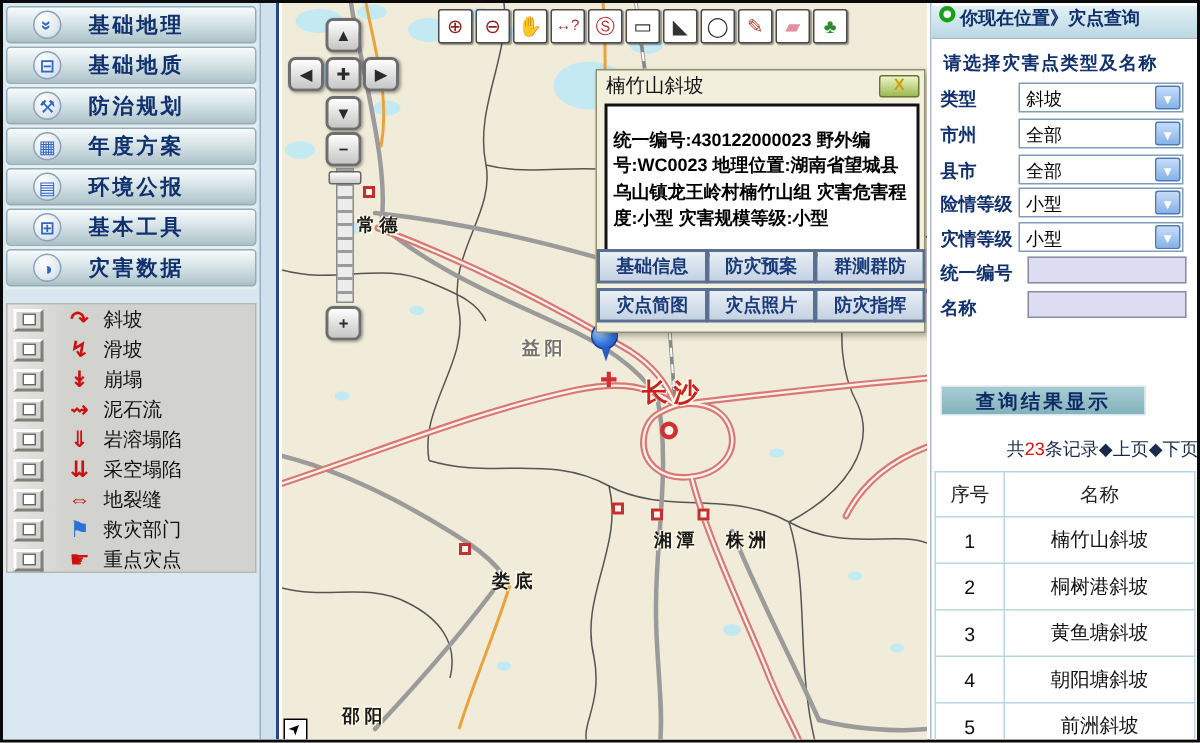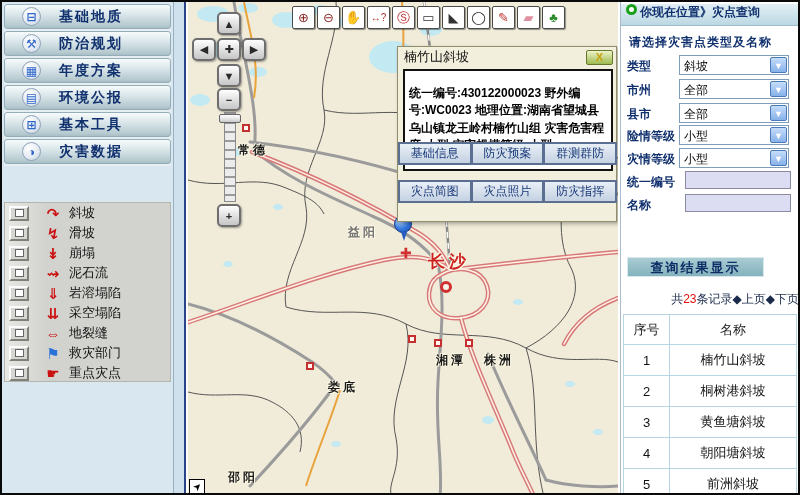--- a/index.html
+++ b/index.html
@@ -71,22 +71,22 @@
     border:1px solid #8f8f6e; box-shadow:2px 2px 4px rgba(0,0,0,.3); }
   #popup .ttl { height:20px; line-height:20px; padding-left:6px; font-size:13px; color:#111; }
   #popup .cls { position:absolute; right:3px; top:3px; width:27px; height:15px; line-height:13px; text-align:center;
     background:linear-gradient(#eef4c8,#9cba50); border:1px solid #67782e; border-radius:2px;
     color:#c8a00c; font-size:11px; font-weight:bold; cursor:pointer; }
   #popup .bodybox { position:absolute; left:5px; top:22px; width:210px; height:102px; background:#fff;
     border:2px solid #111; padding:14px 4px 2px 4px; font-size:12px; font-weight:600; line-height:1.45; color:#000; overflow:hidden; }
   #popup .btns { position:absolute; left:1px; bottom:2px; width:218px; display:grid;
     grid-template-columns:1fr 1fr 1fr; }
   .pbtn { height:23px; border:2px solid #5a6f92; background:linear-gradient(#e9eff6,#c4d2e2);
-    color:#1a3a7a; font-weight:normal; font-size:12px; display:flex; align-items:center; justify-content:center;
-    margin:-1px 0 16px -1px; cursor:pointer; }
+    color:#1a3a7a; font-weight:bold; font-size:12px; display:flex; align-items:center; justify-content:center;
+    margin:-1px 0 4px -1px; cursor:pointer; }
 
   
   #panel { position:absolute; left:618px; top:0; width:179px; height:100%; background:#fff; border-left:1px solid #aabccc; }
   #pheader { position:absolute; left:0; top:2px; width:100%; height:22px;
     background:linear-gradient(#e2f0f5,#bcd8e3); border-bottom:1px solid #9cbcc8;
     display:flex; align-items:flex-start; }
   #greendot { width:11px; height:11px; margin-left:5px; border-radius:50%; border:3px solid #18a018; background:#fff; }
   #pheader .bc { margin-left:3px; color:#10306e; font-weight:bold; font-size:12px; }
   #ftitle { position:absolute; left:8px; top:32px; color:#10306e; font-size:12px; font-weight:bold; letter-spacing:1px; }
   .frow { position:absolute; left:0; width:100%; height:20px; }
@@ -116,20 +116,26 @@
 </style>
 </head>
 <body>
 
 <div id="app">
 
   <div id="sidebar">
     <div id="navstack">
       <div class="navbtn">
         <span class="ic">
+            <span class="rot">»</span>
+          </span>
+        <span class="lb">基础地理</span>
+      </div>
+      <div class="navbtn">
+        <span class="ic">
             <span>⊟</span>
           </span>
         <span class="lb">基础地质</span>
       </div>
       <div class="navbtn">
         <span class="ic">
             <span>⚒</span>
           </span>
         <span class="lb">防治规划</span>
       </div>

